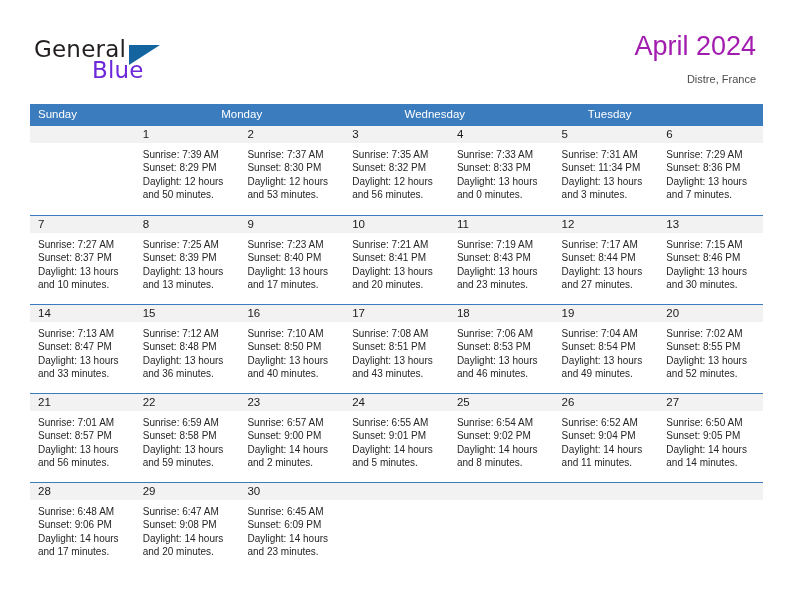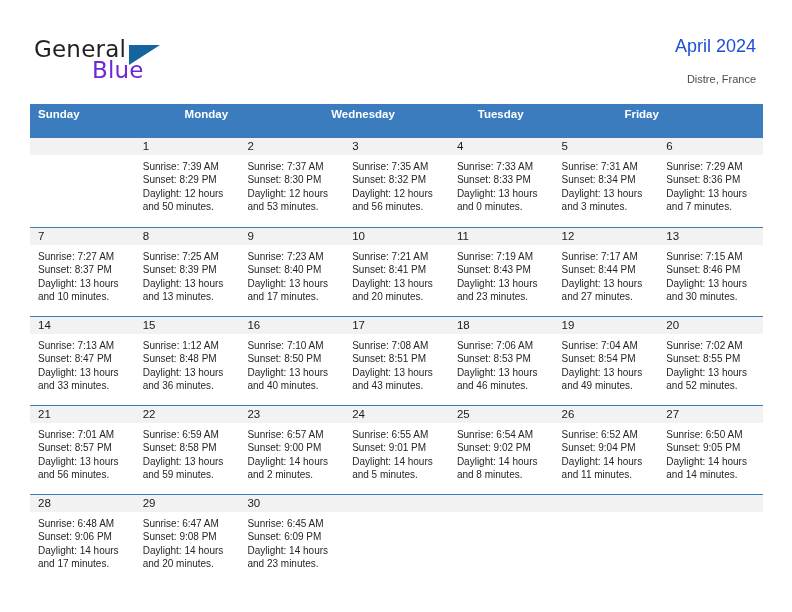--- a/index.html
+++ b/index.html
@@ -65,22 +65,22 @@
     border-left: 31px solid #1464a0;
     border-bottom: 20px solid transparent;
   }
   .title-block {
     position: absolute;
     right: 36px;
     top: 30px;
     text-align: right;
   }
   .cal-title {
-    font-size: 18px;
-    color: #1d4ed8;
+    font-size: 27px;
+    color: #a21caf;
     font-weight: 400;
     line-height: 32px;
     white-space: nowrap;
   }
   .cal-subtitle {
     margin-top: 8px;
     font-size: 11px;
     color: #4d4d4d;
     font-weight: 400;
     line-height: 18px;
@@ -90,22 +90,21 @@
   
   .calendar {
     position: absolute;
     left: 30px;
     top: 104px;
     width: 733px;
   }
   .weekdays {
     display: flex;
     background: #3a7cbe;
-    height: 34px;
-    font-weight: bold;
+    height: 22px;
   }
   .weekday {
     flex: 1 1 0;
     color: #ffffff;
     font-size: 11.5px;
     line-height: 21px;
     padding-left: 8px;
     box-sizing: border-box;
     white-space: nowrap;
     overflow: hidden;
@@ -170,21 +169,20 @@
 
   </div>
 
   <div class="calendar">
 
     <div class="weekdays">
       <div class="weekday">Sunday</div>
       <div class="weekday">Monday</div>
       <div class="weekday">Wednesday</div>
       <div class="weekday">Tuesday</div>
-      <div class="weekday">Friday</div>
     </div>
 
     <div class="weeks">
         <div class="week">
           <div class="daycell empty">
             <div class="daynum-band">
               <span class="daynum"></span>
             </div>
           </div>
           <div class="daycell">
@@ -230,21 +228,21 @@
               <div>Daylight: 13 hours</div>
               <div>and 0 minutes.</div>
             </div>
           </div>
           <div class="daycell">
             <div class="daynum-band">
               <span class="daynum">5</span>
             </div>
             <div class="dayinfo">
               <div>Sunrise: 7:31 AM</div>
-              <div>Sunset: 8:34 PM</div>
+              <div>Sunset: 11:34 PM</div>
               <div>Daylight: 13 hours</div>
               <div>and 3 minutes.</div>
             </div>
           </div>
           <div class="daycell">
             <div class="daynum-band">
               <span class="daynum">6</span>
             </div>
             <div class="dayinfo">
               <div>Sunrise: 7:29 AM</div>
@@ -343,21 +341,21 @@
               <div>Sunset: 8:47 PM</div>
               <div>Daylight: 13 hours</div>
               <div>and 33 minutes.</div>
             </div>
           </div>
           <div class="daycell">
             <div class="daynum-band">
               <span class="daynum">15</span>
             </div>
             <div class="dayinfo">
-              <div>Sunrise: 1:12 AM</div>
+              <div>Sunrise: 7:12 AM</div>
               <div>Sunset: 8:48 PM</div>
               <div>Daylight: 13 hours</div>
               <div>and 36 minutes.</div>
             </div>
           </div>
           <div class="daycell">
             <div class="daynum-band">
               <span class="daynum">16</span>
             </div>
             <div class="dayinfo">

